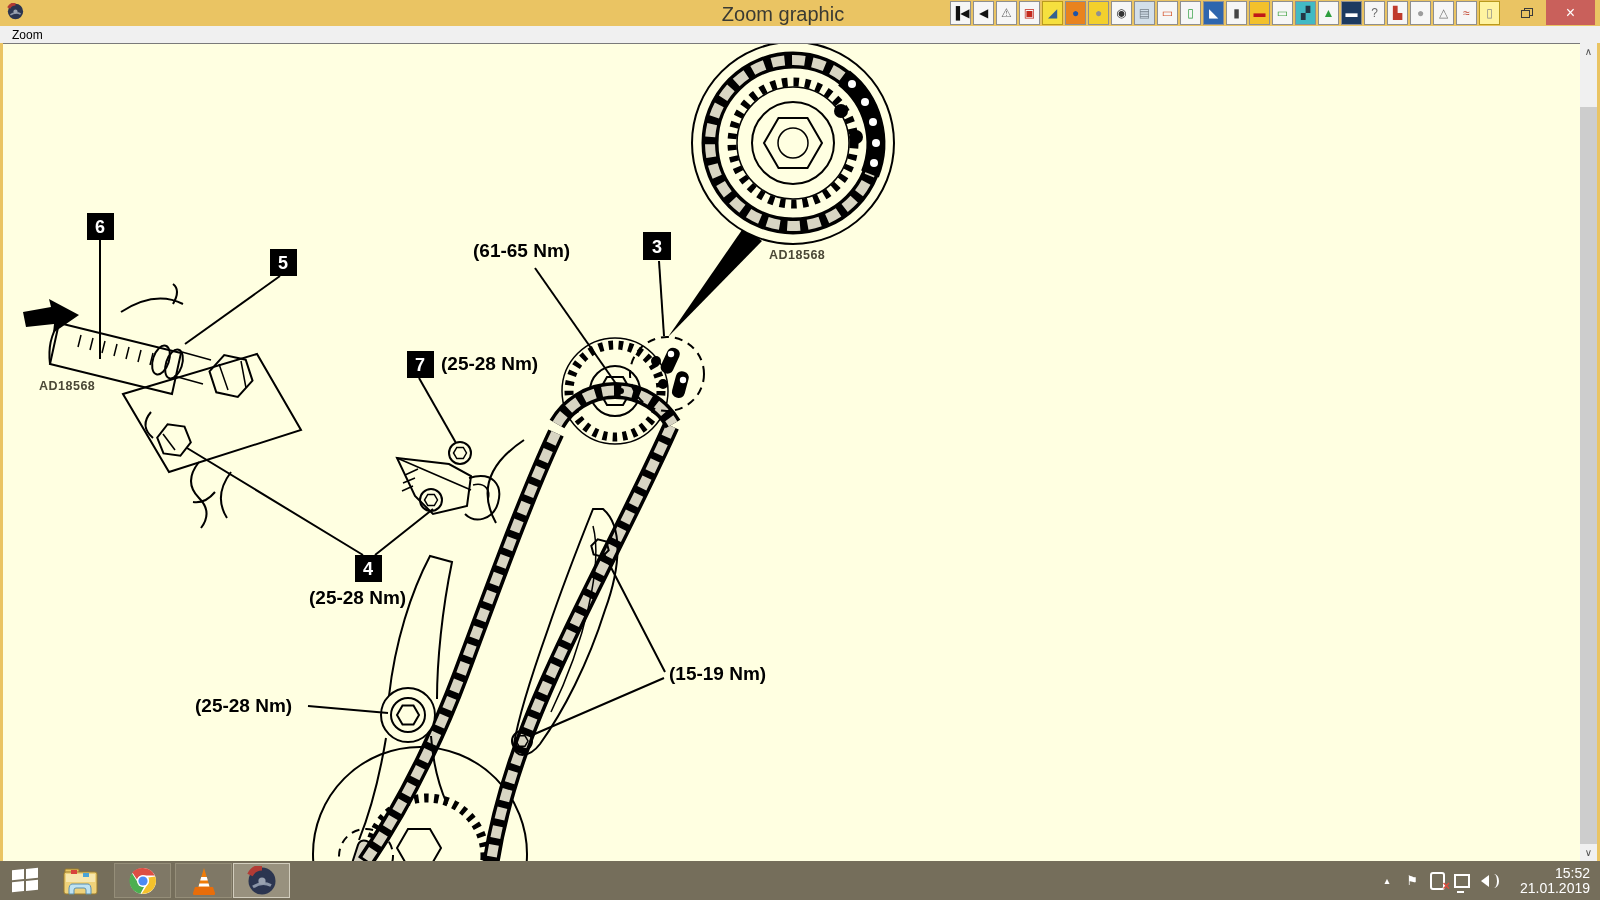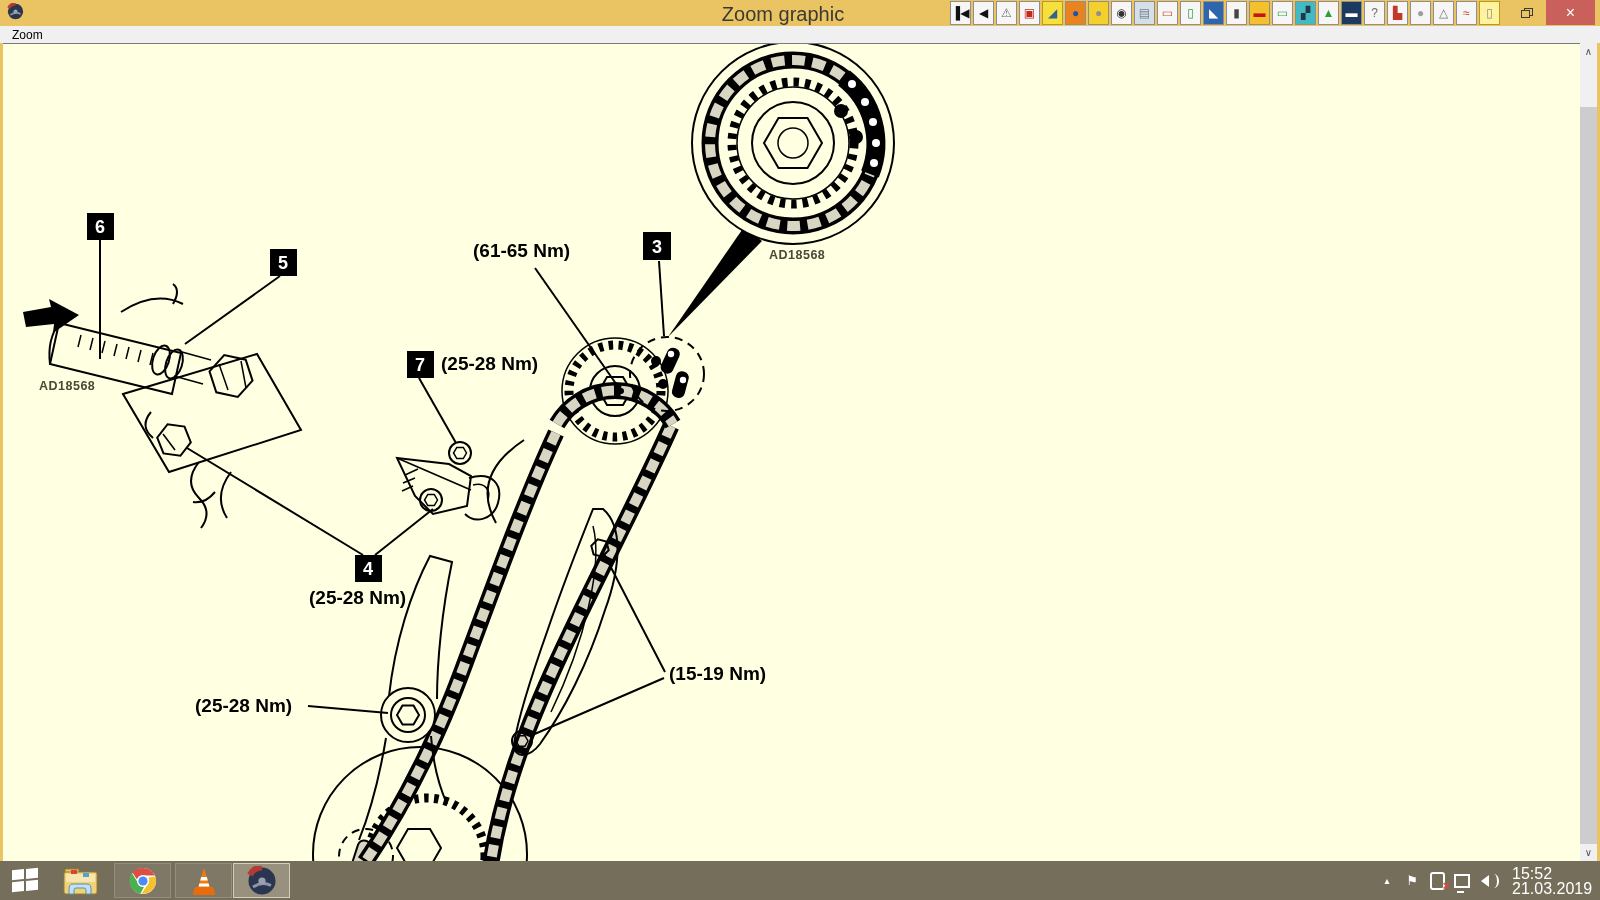--- a/index.html
+++ b/index.html
@@ -60,21 +60,21 @@
   .tb-run{background:#7f7866;border:1px solid #958e79;}
   .tb-active{background:#98917e;border:1px solid #d2cdbd;}
   .tray{position:absolute;right:10px;top:0;height:39px;display:flex;align-items:center;gap:9px;color:#fff;}
   .tray-ico{font-size:13px;color:#fff;display:flex;align-items:center;justify-content:center;width:16px;height:16px;position:relative;}
   .audio-dev{width:11px;height:14px;border:2px solid #fff;border-radius:3px;position:relative;}
   .audio-x{position:absolute;right:-5px;bottom:-4px;color:#e04b3c;font-weight:bold;font-size:13px;}
   .net-mon{width:13px;height:10px;border:2px solid #fff;position:relative;}
   .net-base{position:absolute;left:3px;bottom:-4px;width:7px;height:2px;background:#fff;}
   .spk{width:0;height:0;border:6px solid transparent;border-right:8px solid #fff;border-left:none;position:relative;left:-2px;}
   .spk-waves{position:absolute;left:10px;top:1px;width:8px;height:14px;border:2px solid #fff;border-left:none;border-top:none;border-bottom:none;border-radius:0 50% 50% 0 / 0 50% 50% 0;}
-  .clock{font-size:16px;line-height:15px;margin-left:8px;width:78px;}
+  .clock{font-size:14px;line-height:15px;text-align:right;margin-left:8px;width:78px;}
 </style>
 </head>
 <body>
 
 <div class="titlebar">
   <svg class="app-ico-16" viewBox="0 0 20 20">
     <circle cx="10" cy="10" r="9" fill="#2b3550"></circle>
     <path d="M10,1 A9,9 0 0 0 2,6" fill="none" stroke="#b23b35" stroke-width="4"></path>
     <path d="M4,14 Q10,10 16,13" fill="none" stroke="#8c96a8" stroke-width="2"></path>
     <circle cx="10" cy="10" r="2.4" fill="#9aa2b0"></circle>
@@ -345,16 +345,16 @@
     <span class="tray-ico">
       <span class="net-mon"></span>
       <span class="net-base"></span>
     </span>
     <span class="tray-ico">
       <span class="spk"></span>
       <span class="spk-waves"></span>
     </span>
     <div class="clock">
       <div>15:52</div>
-      <div>21.03.2019</div>
+      <div>21.01.2019</div>
     </div>
   </div>
 </div>
 
 </body></html>

